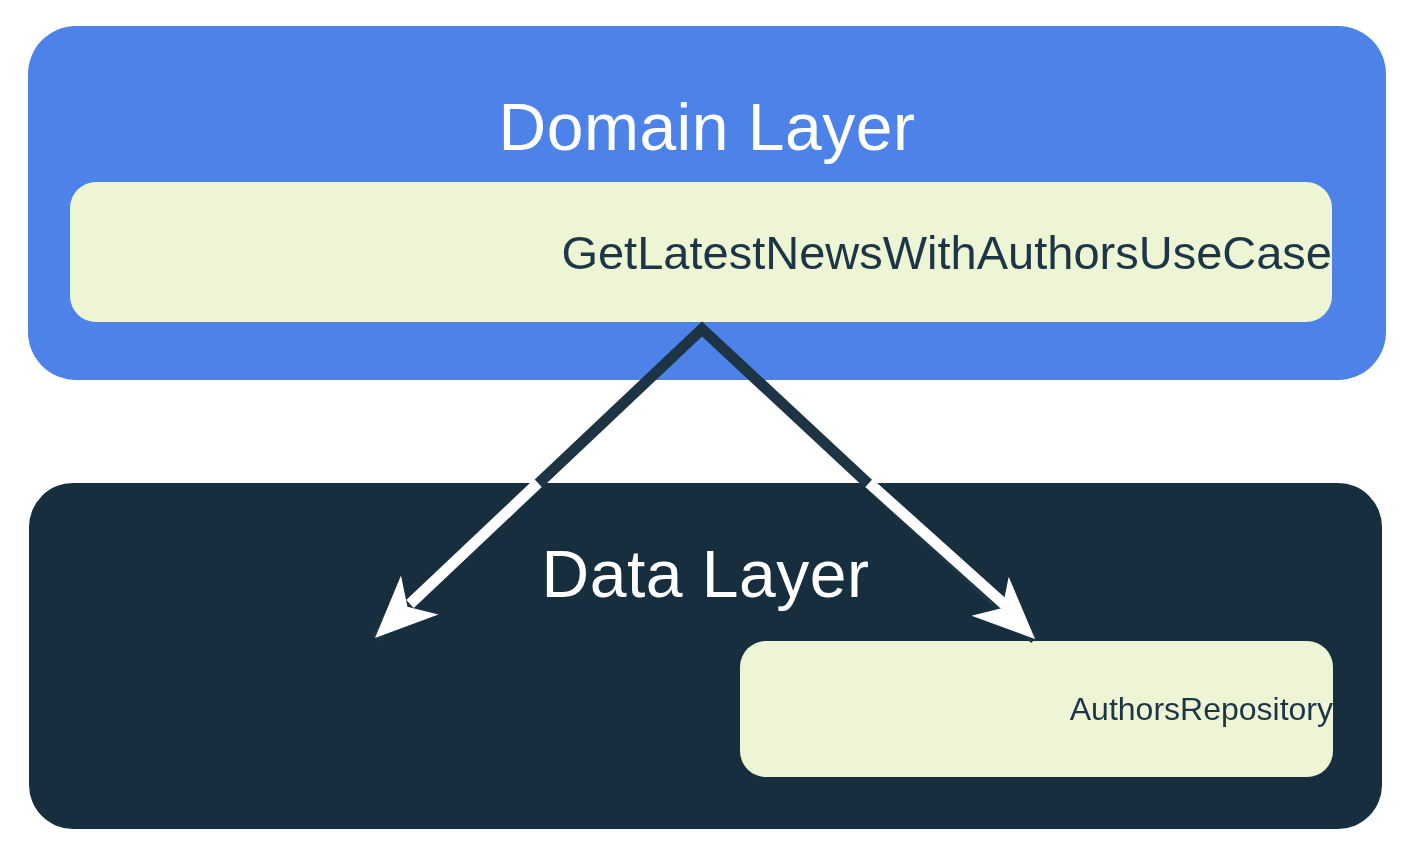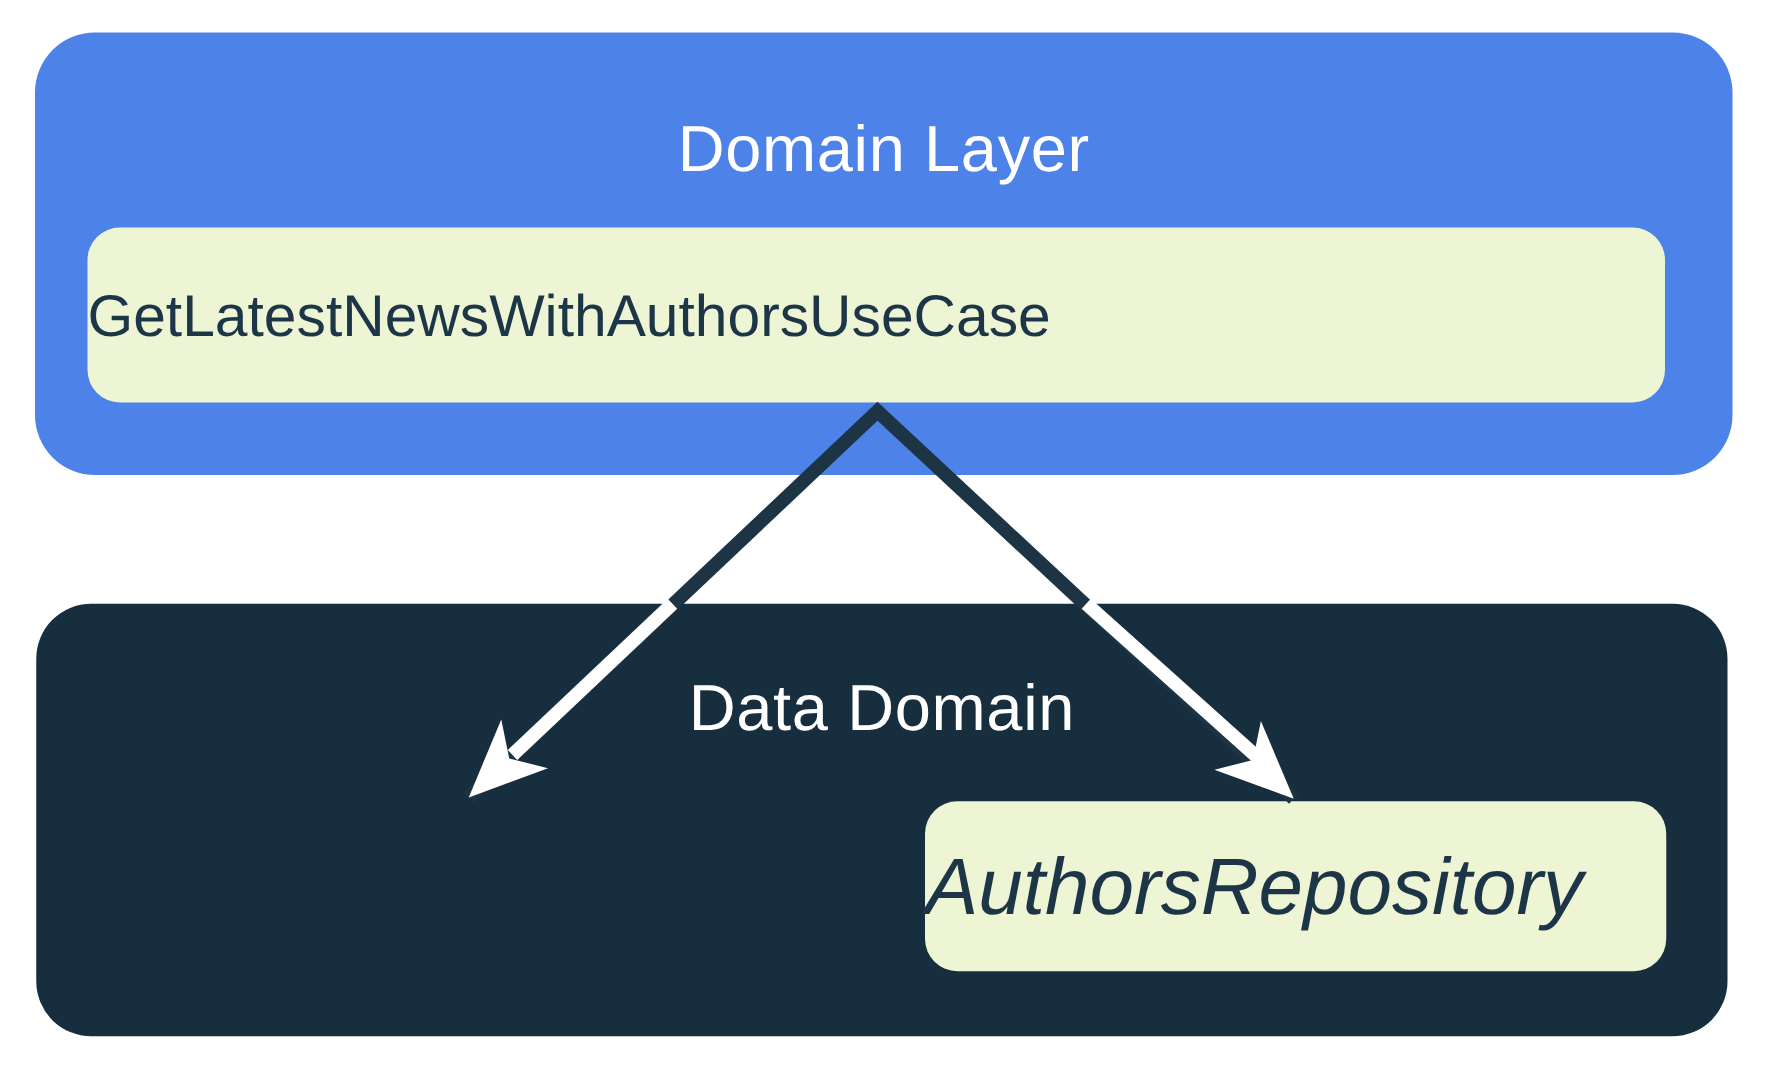--- a/index.html
+++ b/index.html
@@ -34,33 +34,33 @@
     height: 346px;
     background: #172e3e;
     border-radius: 44px;
   }
   .layer-title {
     position: absolute;
     left: 0;
     width: 100%;
     text-align: center;
     color: #ffffff;
-    font-size: 52px;
+    font-size: 66px;
     line-height: 1;
     font-weight: 400;
     letter-spacing: 0.5px;
     white-space: nowrap;
   }
   .domain-title { top: 68px; }
   .data-title   { top: 58px; }
   .node {
     position: absolute;
     display: flex;
     align-items: center;
-    justify-content: flex-start;
+    justify-content: flex-end;
     border-radius: 26px;
     color: #1c3547;
     white-space: nowrap;
   }
   .usecase-box {
     left: 42px;
     top: 156px;
     width: 1262px;
     height: 140px;
     background: #eef5d4;
@@ -73,22 +73,21 @@
     height: 136px;
     background: #d9ecfc;
     font-size: 52px;
   }
   .authors-box {
     left: 711px;
     top: 158px;
     width: 593px;
     height: 136px;
     background: #eef5d4;
-    font-size: 64px;
-    font-style: italic;
+    font-size: 32px;
   }
   .arrows-svg {
     position: absolute;
     left: 0;
     top: 0;
     width: 1414px;
     height: 857px;
     pointer-events: none;
   }
 </style>
@@ -98,21 +97,21 @@
 <div class="canvas">
 
   <div class="layer-box domain-box">
     <div class="layer-title domain-title">Domain Layer</div>
     <div class="node usecase-box">
       <span>GetLatestNewsWithAuthorsUseCase</span>
     </div>
   </div>
 
   <div class="layer-box data-box">
-    <div class="layer-title data-title">Data Domain</div>
+    <div class="layer-title data-title">Data Layer</div>
     <div class="node authors-box">
       <span>AuthorsRepository</span>
     </div>
   </div>
 
   <svg class="arrows-svg" viewBox="0 0 1414 857" xmlns="http://www.w3.org/2000/svg">
 
     <path d="M375,638 L702,329 L1035,639" fill="none" stroke="#1c3444" stroke-width="11" stroke-linejoin="miter" stroke-miterlimit="12"></path>
 
     <path d="M538,483 L410,604" fill="none" stroke="#ffffff" stroke-width="11"></path>

